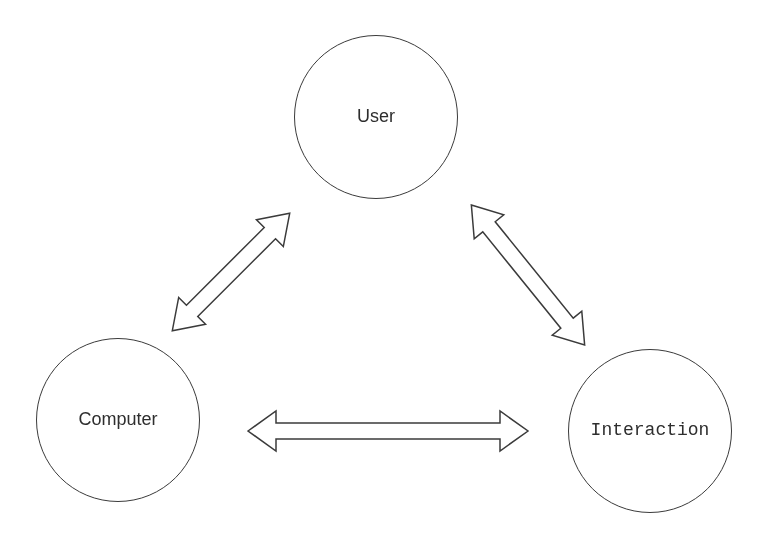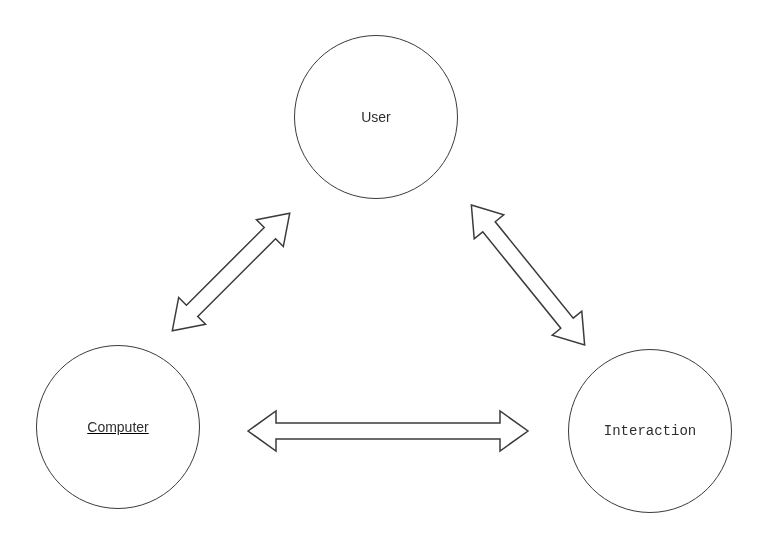--- a/index.html
+++ b/index.html
@@ -35,27 +35,27 @@
     border: 1.5px solid #3b3b3b;
     border-radius: 50%;
     background: #ffffff;
     box-sizing: border-box;
     display: flex;
     align-items: center;
     justify-content: center;
   }
   .node-label {
     color: #2e2e2e;
-    font-size: 14px;
+    font-size: 18px;
     line-height: 1.2;
     text-align: center;
     user-select: none;
   }
   .node-user        { left: 294px; top: 35px;  }
-  .node-computer    { left: 36px;  top: 345px; text-decoration: underline; }
+  .node-computer    { left: 36px;  top: 338px; }
   .node-interaction { left: 568px; top: 349px; font-family: Liberation Mono, monospace; }
 </style>
 </head>
 <body>
 
 <div class="canvas">
 
   <svg class="arrows-layer" viewBox="0 0 768 551" xmlns="http://www.w3.org/2000/svg">
 
     <path class="arrow-shape" transform="translate(388 431) rotate(0)" d="M -140 0 L -112 -20 L -112 -8 L 112 -8 L 112 -20 L 140 0 L 112 20 L 112 8 L -112 8 L -112 20 Z"></path>

